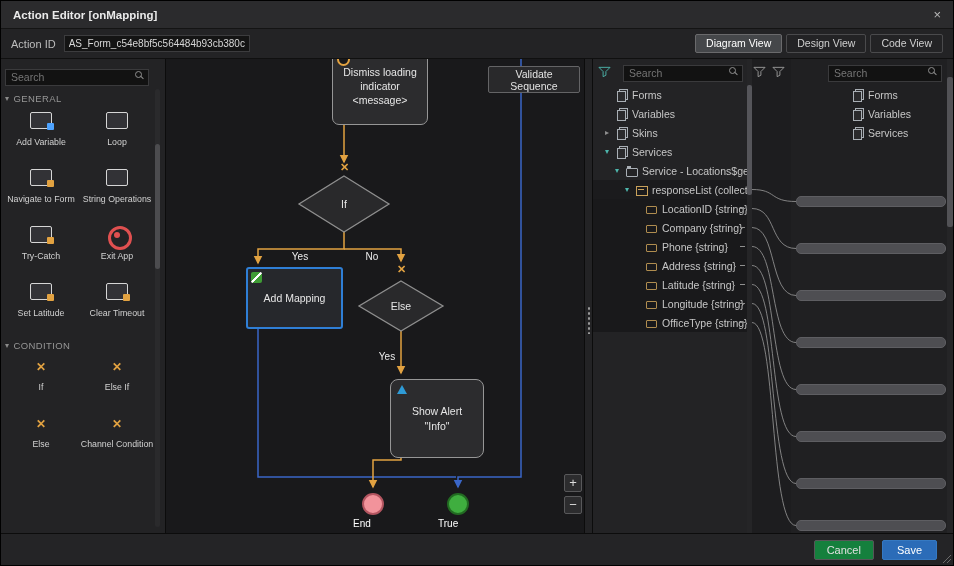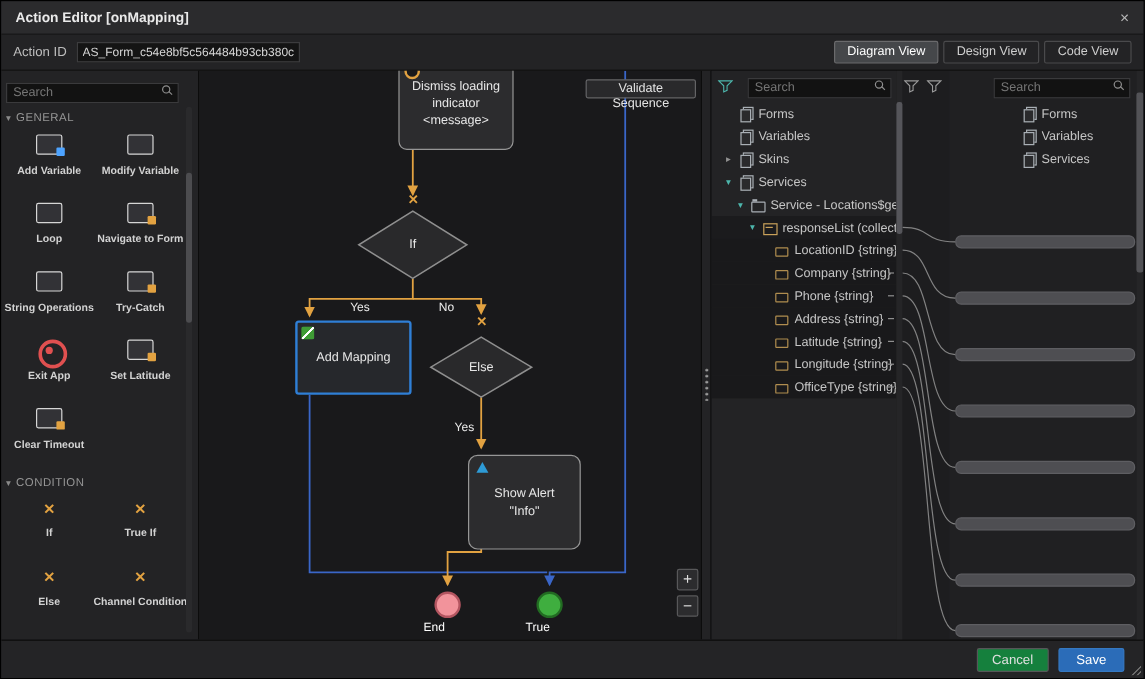--- a/index.html
+++ b/index.html
@@ -31,21 +31,21 @@
   .sb-search input, .map-search-wrap input { width:100%; height:17px; background:#121212;
       border:1px solid #3a3a3c; color:#cfcfcf; font-size:10.5px; font-family:inherit; padding:0 16px 0 5px; }
   .mag { position:absolute; right:5px; top:4px; width:9px; height:9px; }
   .mag::before { content:""; position:absolute; left:0; top:0; width:5px; height:5px;
                  border:1px solid #8e8e8e; border-radius:50%; }
   .mag::after { content:""; position:absolute; left:5px; top:6px; width:4px; height:1px;
                 background:#8e8e8e; transform:rotate(45deg); }
   .sec-header { display:flex; align-items:center; gap:4px; padding:7px 6px 1px 4px; color:#969696;
                 font-size:9.5px; letter-spacing:.4px; cursor:pointer; }
   .sec-caret { color:#8a8a8a; font-size:8px; }
-  .sec-grid { display:grid; grid-template-columns:76px 76px; padding-left:2px;font-weight:bold; }
+  .sec-grid { display:grid; grid-template-columns:76px 76px; padding-left:2px; }
   .action-item { width:76px; height:57px; display:flex; flex-direction:column; align-items:center;
                  padding-top:6px; cursor:pointer; }
   .aicon { display:block; width:24px; height:20px; position:relative; margin-bottom:6px; }
   .alabel { font-size:8.8px; color:#d2d2d2; white-space:nowrap; }
   .aicon[class*="page-"]::before { content:""; position:absolute; left:1px; top:1px; width:20px; height:15px;
       border:1px solid #d6d6d6; border-radius:2px; background:#323236; }
   .aicon[class*="page-"]::after { content:""; position:absolute; right:-1px; bottom:1px; width:7px; height:7px; border-radius:1px; }
   .page-blue::after { background:#4da3ff; }
   .page-orange::after { background:#e2a241; }
   .exit-ring::before { content:""; position:absolute; left:3px; top:1px; width:18px; height:18px;
@@ -88,21 +88,21 @@
   .edge-label { position:absolute; font-size:10px; color:#ececec; width:30px; text-align:center; }
   #lbl-yes1 { left:119px; top:192px; }
   #lbl-no   { left:191px; top:192px; }
   #lbl-yes2 { left:206px; top:292px; }
   .term { position:absolute; width:22px; height:22px; border-radius:50%; cursor:pointer; }
   #end-circle  { left:196px; top:434px; background:#f2939b; border:2px solid #b35560; }
   #true-circle { left:281px; top:434px; background:#3fae3f; border:2px solid #226b22; }
   .term-label { position:absolute; width:40px; font-size:10px; color:#fff; }
   #end-label  { left:187px; top:459px; }
   #true-label { left:272px; top:459px; }
-  .validate-btn { position:absolute; left:322px; top:7px; width:92px; height:16px; background:#29292b;
+  .validate-btn { position:absolute; left:322px; top:7px; width:92px; height:27px; background:#29292b;
       border:1px solid #646466; color:#e3e3e3; font-size:10.5px; border-radius:2px; font-family:inherit; cursor:pointer; }
   .zoom-btn { position:absolute; left:398px; width:18px; height:18px; background:#2c2c2e; border:1px solid #58585a;
       color:#ddd; font-size:13px; line-height:15px; text-align:center; border-radius:2px; cursor:pointer; }
   #zoom-in { top:415px; } #zoom-out { top:437px; }
 
   
   .splitter { position:absolute; left:583px; top:58px; width:9px; bottom:32px; background:#232325;
               border-left:1px solid #0c0c0c; border-right:1px solid #0c0c0c; cursor:col-resize; }
   .splitter::before { content:""; position:absolute; left:2px; top:247px; width:4px; height:28px;
       background-image:radial-gradient(circle, #9a9a9a 1px, transparent 1.4px); background-size:4px 5px; }
@@ -192,24 +192,20 @@
           <span class="sec-caret">▾</span>
           <span>GENERAL</span>
         </div>
         <div class="sec-grid">
           <div class="action-item">
             <span class="aicon page-blue"></span>
             <div class="alabel">Add Variable</div>
           </div>
           <div class="action-item">
             <span class="aicon page-white"></span>
-            <div class="alabel">Modify Variable</div>
-          </div>
-          <div class="action-item">
-            <span class="aicon page-white"></span>
             <div class="alabel">Loop</div>
           </div>
           <div class="action-item">
             <span class="aicon page-orange"></span>
             <div class="alabel">Navigate to Form</div>
           </div>
           <div class="action-item">
             <span class="aicon page-white"></span>
             <div class="alabel">String Operations</div>
           </div>
@@ -234,21 +230,21 @@
           <span class="sec-caret">▾</span>
           <span>CONDITION</span>
         </div>
         <div class="sec-grid">
           <div class="action-item">
             <span class="aicon cross"></span>
             <div class="alabel">If</div>
           </div>
           <div class="action-item">
             <span class="aicon cross"></span>
-            <div class="alabel">True If</div>
+            <div class="alabel">Else If</div>
           </div>
           <div class="action-item">
             <span class="aicon cross"></span>
             <div class="alabel">Else</div>
           </div>
           <div class="action-item">
             <span class="aicon cross"></span>
             <div class="alabel">Channel Condition</div>
           </div>
         </div>

